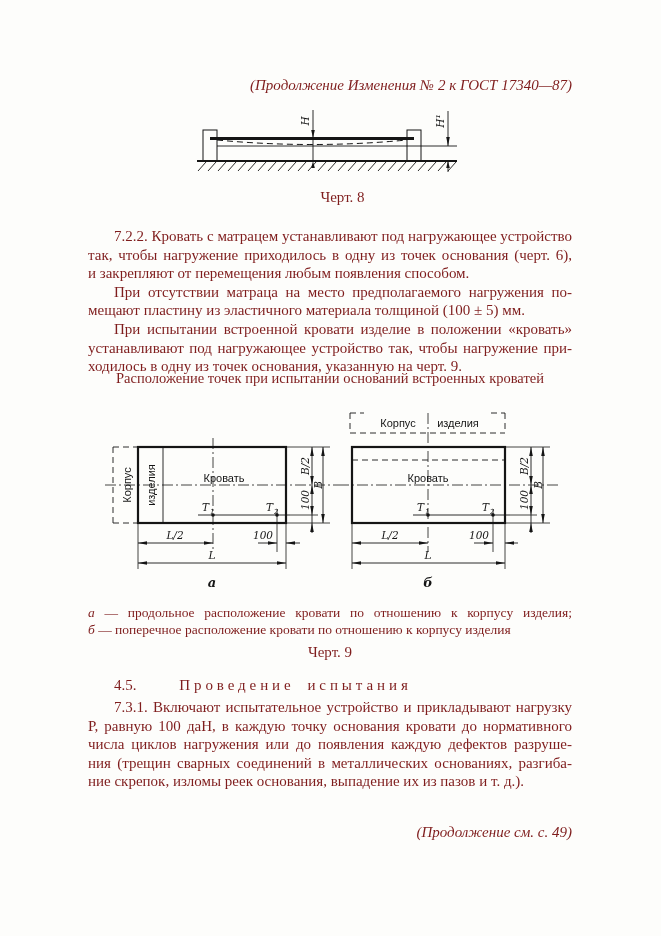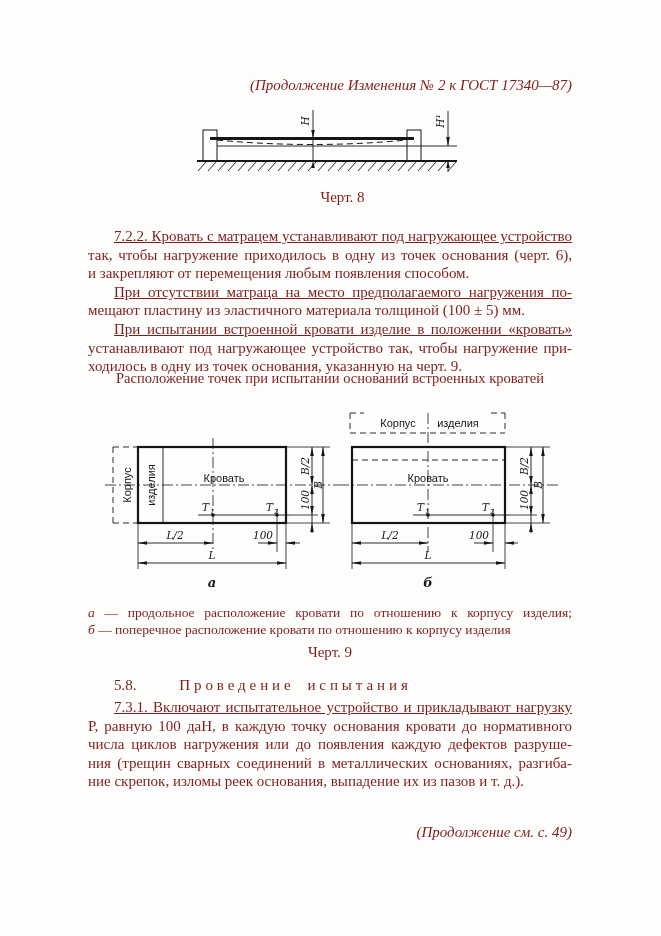--- a/index.html
+++ b/index.html
@@ -12,21 +12,21 @@
   .hdr{top:77px;left:88px;width:484px;text-align:right;font-style:italic;font-size:15px;}
   .ftr{top:784px;left:88px;width:484px;text-align:right;font-style:italic;font-size:15px;margin-top:40px;}
   .cap8{top:189px;left:150px;width:385px;text-align:center;font-size:15px;}
   .cap9{top:644px;left:88px;width:484px;text-align:center;font-size:15px;}
   .ptitle{top:370px;left:80px;width:500px;text-align:center;font-size:14.5px;}
   .para{left:88px;width:484px;font-size:15px;line-height:18.6px;}
   .p722{top:227px;}
   .p731{top:698px;}
   .line{white-space:nowrap;text-align:justify;text-align-last:justify;}
   .line.last{text-align-last:left;}
-  .line.ind{text-indent:26px;text-decoration:underline;}
+  .line.ind{text-indent:26px;}
   .legend{top:605px;left:88px;width:484px;font-size:13.5px;line-height:16.5px;}
   .legend .row1{white-space:nowrap;text-align-last:justify;text-align:justify;}
   .legend .key{font-style:italic;}
   .sec73{top:677px;left:88px;width:484px;font-size:15px;text-indent:26px;}
   .sec73 .sp{letter-spacing:0.26em;word-spacing:0.35em;margin-left:39px;}
   svg text{font-family:"Liberation Sans","DejaVu Sans",sans-serif;font-size:11px;fill:#151515;}
   svg text.dim{font-family:"DejaVu Serif","Liberation Serif",serif;font-style:italic;font-size:10.5px;}
   svg text.big{font-weight:bold;font-style:italic;font-size:13px;font-family:"DejaVu Serif",serif;}
   svg text.sub{font-size:7px;}
   svg .s1{stroke:#151515;stroke-width:1;fill:none;}
@@ -193,21 +193,21 @@
   </svg>
 
   <div class="abs legend">
     <div class="row1"><span class="key">а</span> <span>— продольное расположение кровати по отношению к корпусу изделия;</span></div>
     <div><span class="key">б</span> <span>— поперечное расположение кровати по отношению к корпусу изделия</span></div>
   </div>
 
   <div class="abs cap9">Черт. 9</div>
 
   <div class="abs sec73">
-    <span>5.8.</span>
+    <span>4.5.</span>
     <span class="sp">Проведение испытания</span>
   </div>
 
   <div class="abs para p731">
     <div class="line ind">7.3.1. Включают испытательное устройство и прикладывают нагрузку</div>
     <div class="line">Р, равную 100 даН, в каждую точку основания кровати до нормативного</div>
     <div class="line">числа циклов нагружения или до появления каждую дефектов разруше-</div>
     <div class="line">ния (трещин сварных соединений в металлических основаниях, разгиба-</div>
     <div class="line last">ние скрепок, изломы реек основания, выпадение их из пазов и т. д.).</div>
   </div>

